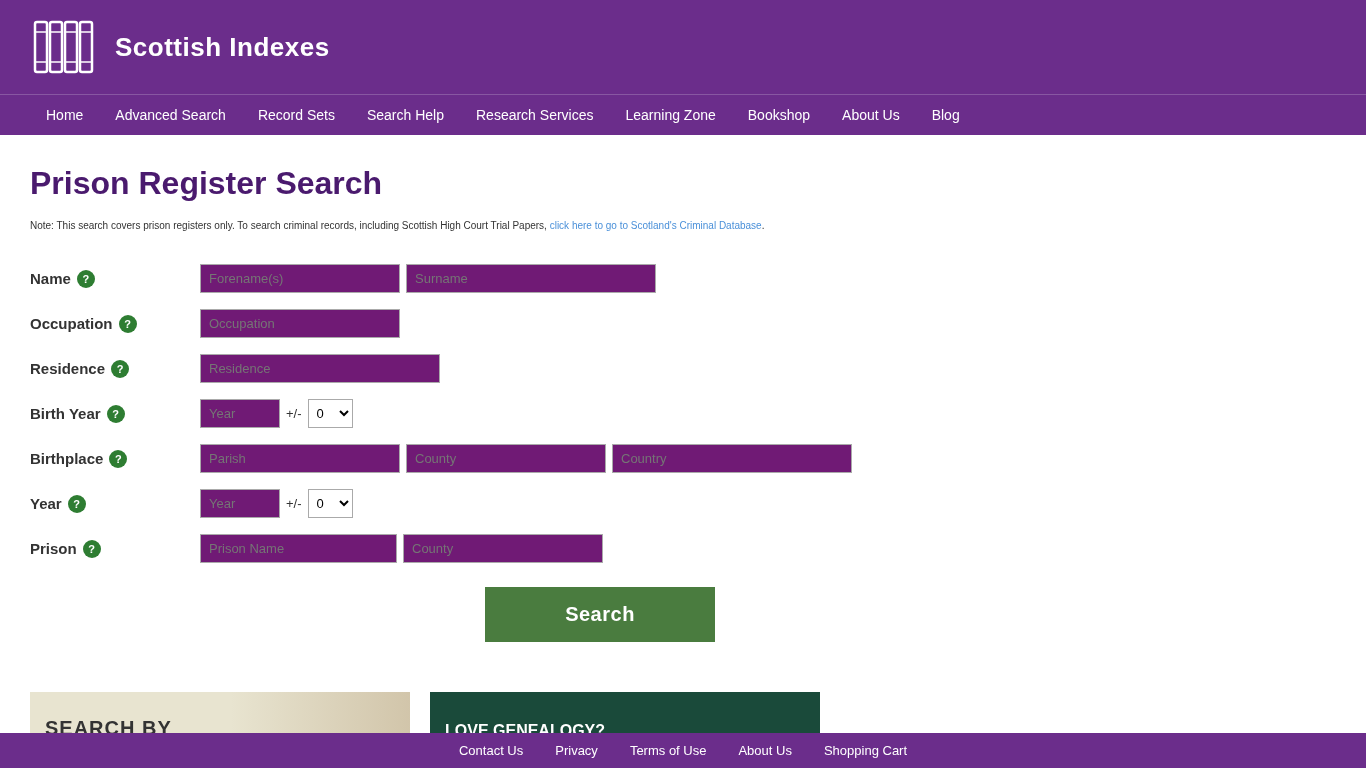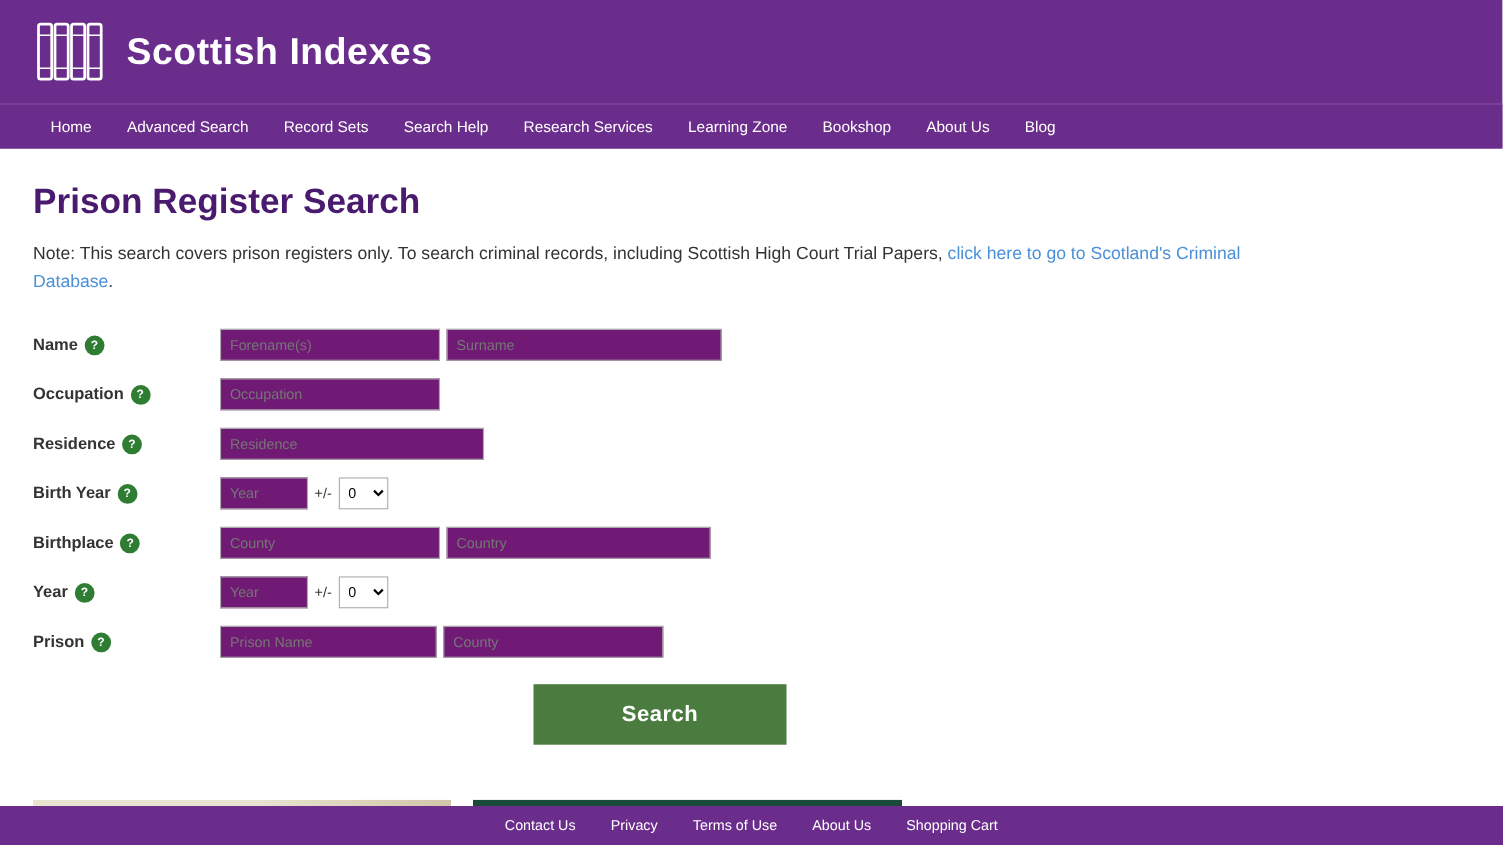--- a/index.html
+++ b/index.html
@@ -20,21 +20,21 @@
       display: flex;
       align-items: center;
       gap: 15px;
     }
     .logo-icon {
       width: 70px;
       height: 70px;
     }
     .site-title {
       color: #fff;
-      font-size: 34px;
+      font-size: 26px;
       font-weight: bold;
       letter-spacing: 0.5px;
     }
     .nav-bar {
       background: #6b2d8b;
       padding: 0 30px;
       display: flex;
       align-items: center;
       gap: 0;
       border-top: 1px solid rgba(255,255,255,0.2);
@@ -52,21 +52,21 @@
       padding: 30px 30px 20px 30px;
       max-width: 1200px;
     }
     .page-title {
       color: #4a1a6e;
       font-size: 32px;
       font-weight: bold;
       margin-bottom: 16px;
     }
     .note-text {
-      font-size: 16px;
+      font-size: 10px;
       color: #333;
       margin-bottom: 30px;
       line-height: 1.6;
     }
     .note-text a {
       color: #4a90d9;
       text-decoration: none;
     }
 
     
@@ -315,20 +315,21 @@
         </select>
       </div>
     </div>
 
     <div class="form-row">
       <label class="form-label">
         <span>Birthplace</span>
         <span class="help-icon">?</span>
       </label>
       <div class="form-inputs">
+        <input class="form-input input-parish" type="text" placeholder="Parish" style="">
         <input class="form-input input-county" type="text" placeholder="County" style="">
         <input class="form-input input-country" type="text" placeholder="Country" style="">
       </div>
     </div>
 
     <div class="form-row">
       <label class="form-label">
         <span>Year</span>
         <span class="help-icon">?</span>
       </label>

